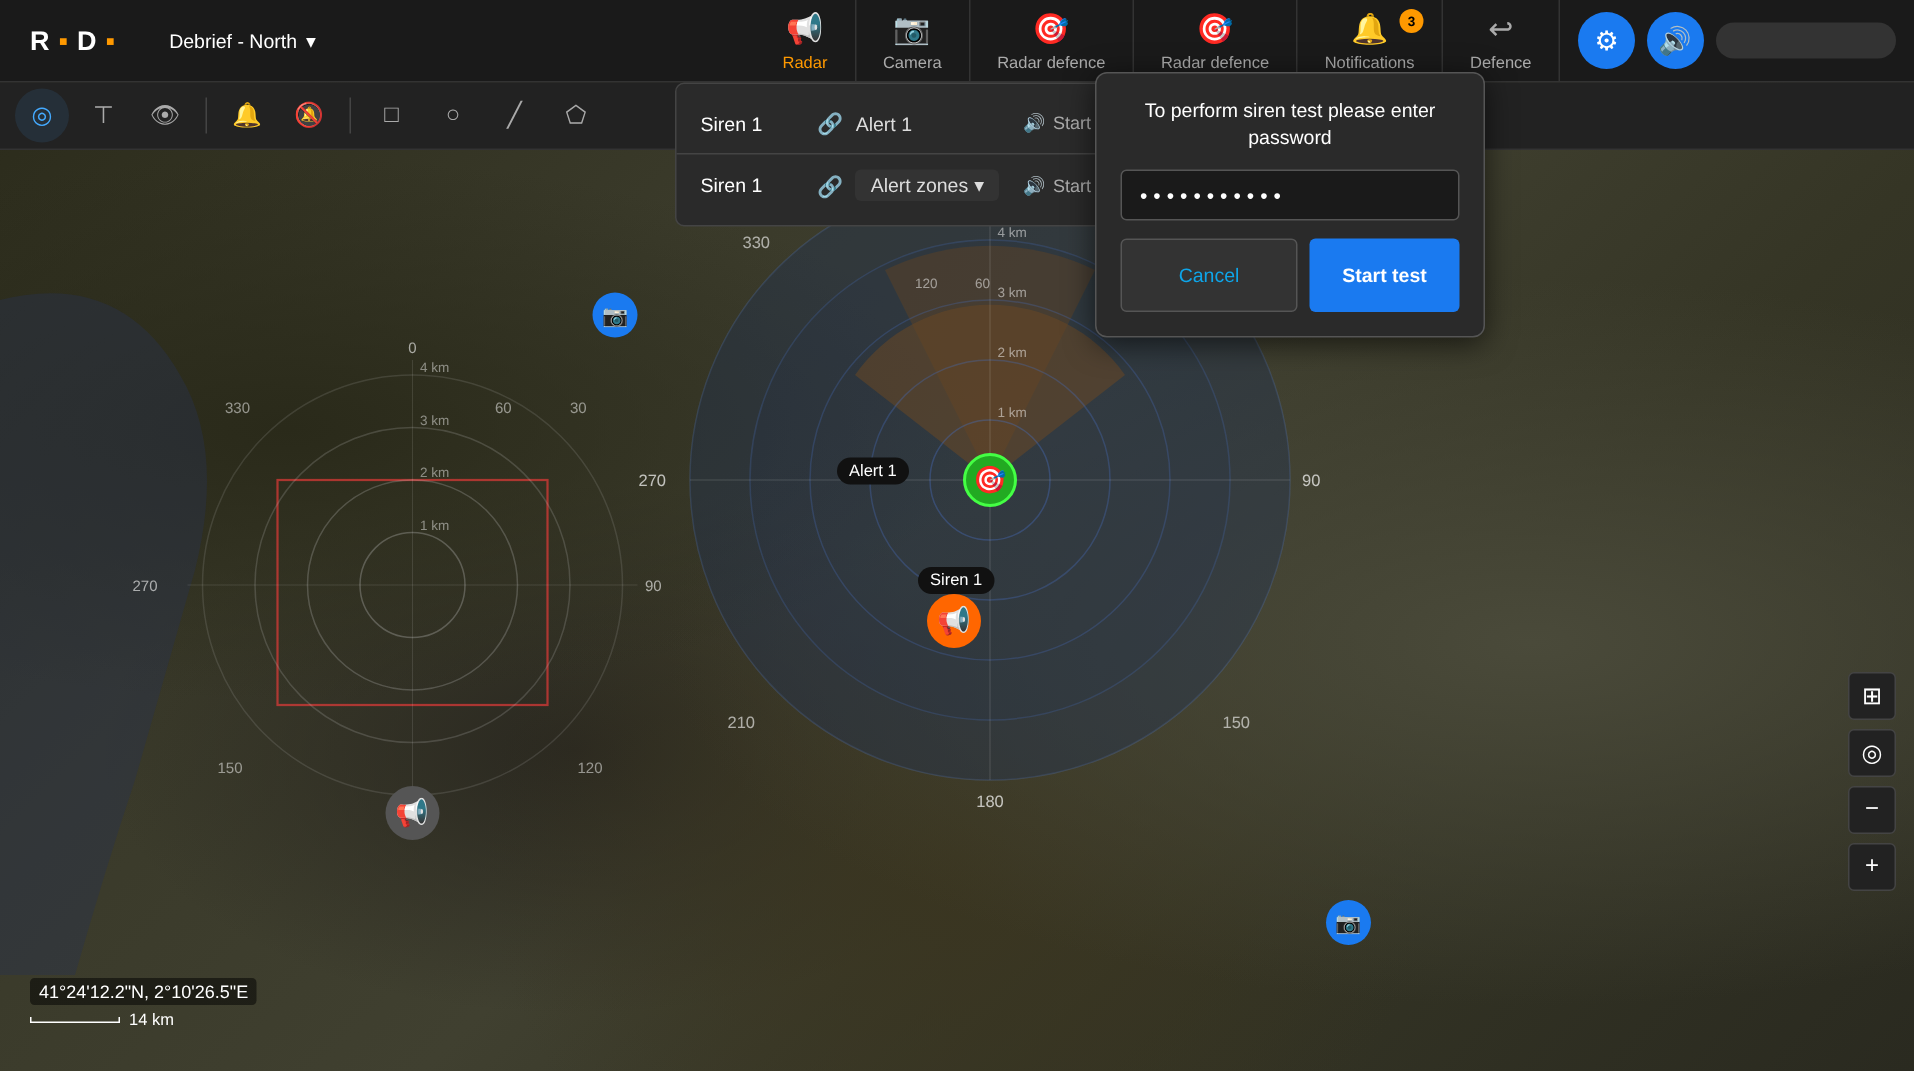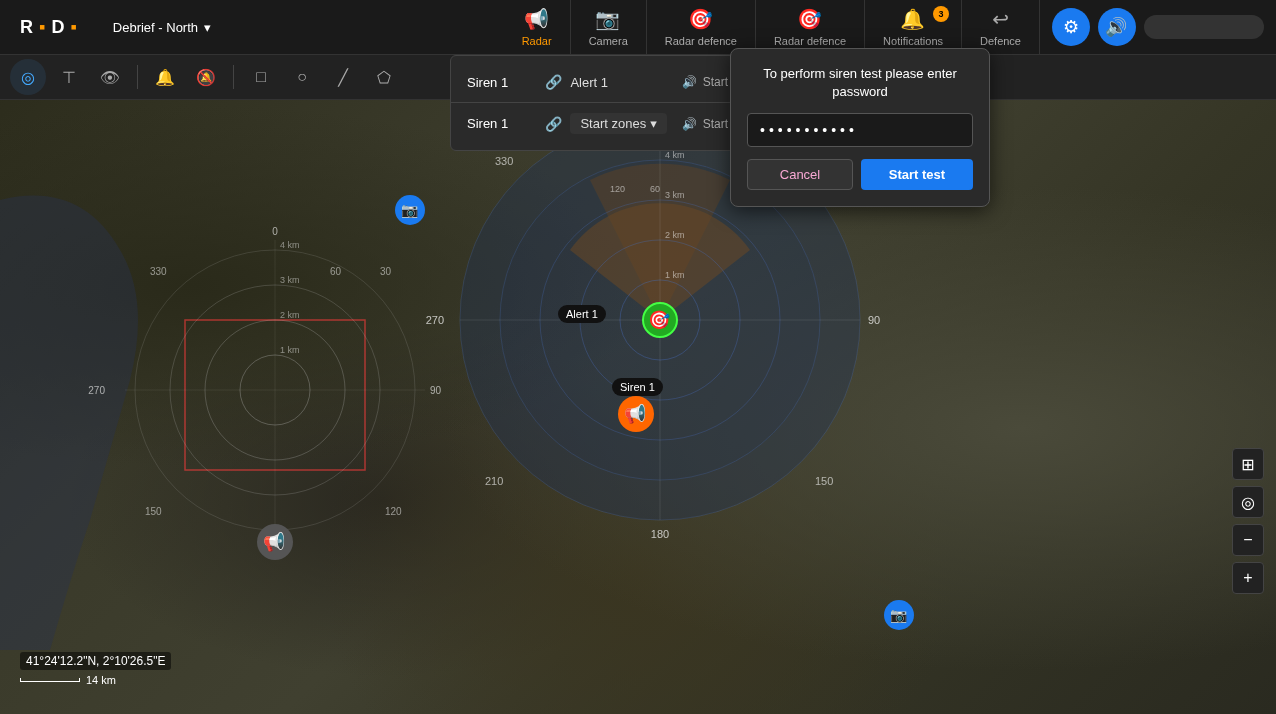--- a/index.html
+++ b/index.html
@@ -319,22 +319,22 @@
 
     #password-dialog .dialog-buttons {
       display: flex;
       gap: 8px;
     }
 
     #password-dialog .cancel-btn {
       flex: 1;
       background: #333;
       border: 1px solid #555;
-      color: #f9a8d4;
-      padding: 4px;
+      color: #0ea5e9;
+      padding: 16px;
       border-radius: 4px;
       cursor: pointer;
       font-size: 13px;
     }
 
     #password-dialog .start-btn {
       flex: 1;
       background: #1a7af0;
       border: none;
       color: white;
@@ -631,21 +631,21 @@
       <span>Start test</span>
     </span>
   </div>
   <div class="dropdown-divider"></div>
 
   <div class="dropdown-row">
     <span class="siren-name">Siren 1</span>
     <span class="link-icon">🔗</span>
     <span class="alert-label">
       <span class="alert-zones-btn">
-        <span>Start zones</span>
+        <span>Alert zones</span>
         <span>▾</span>
       </span>
     </span>
     <span class="start-test-btn">
       <span>🔊</span>
       <span>Start test</span>
     </span>
   </div>
 </div>
 

